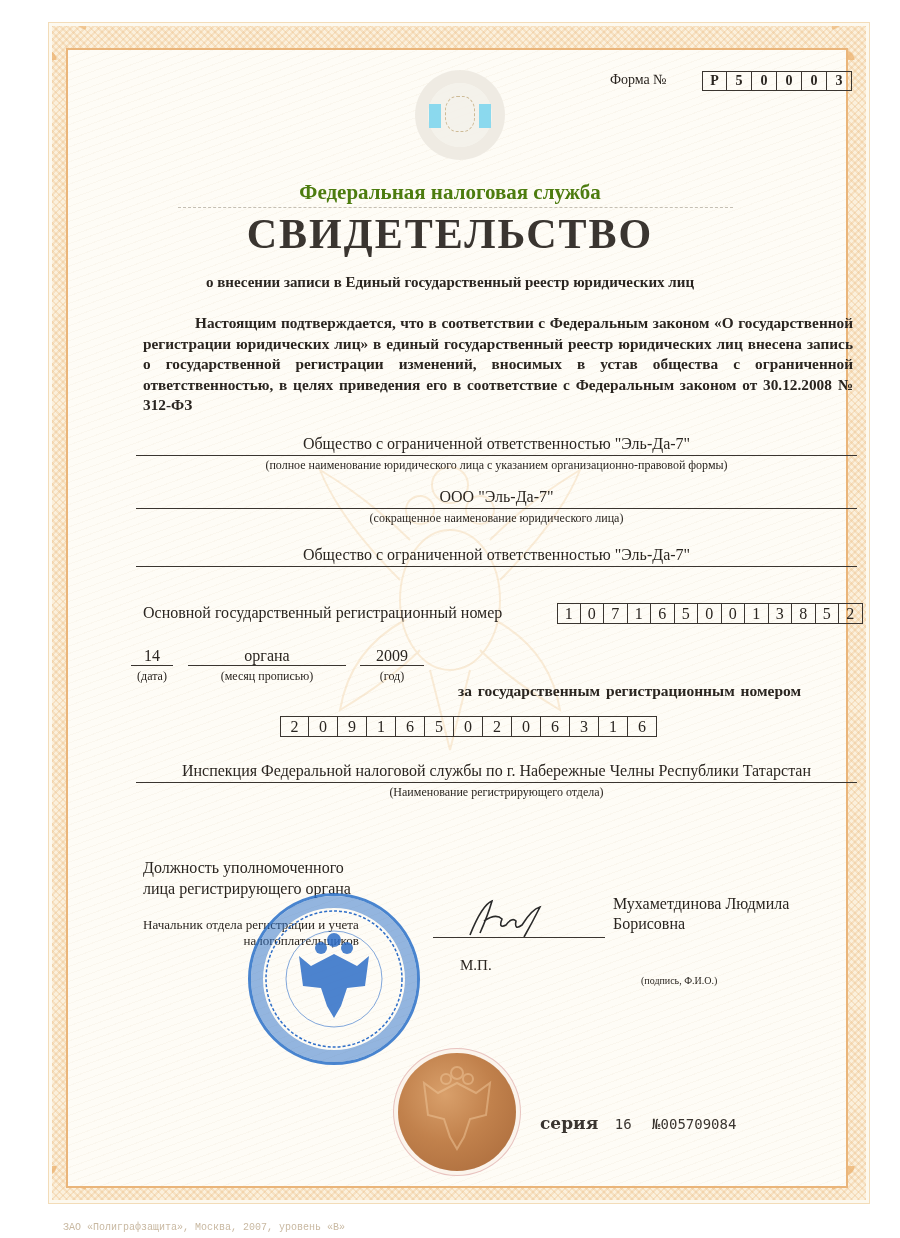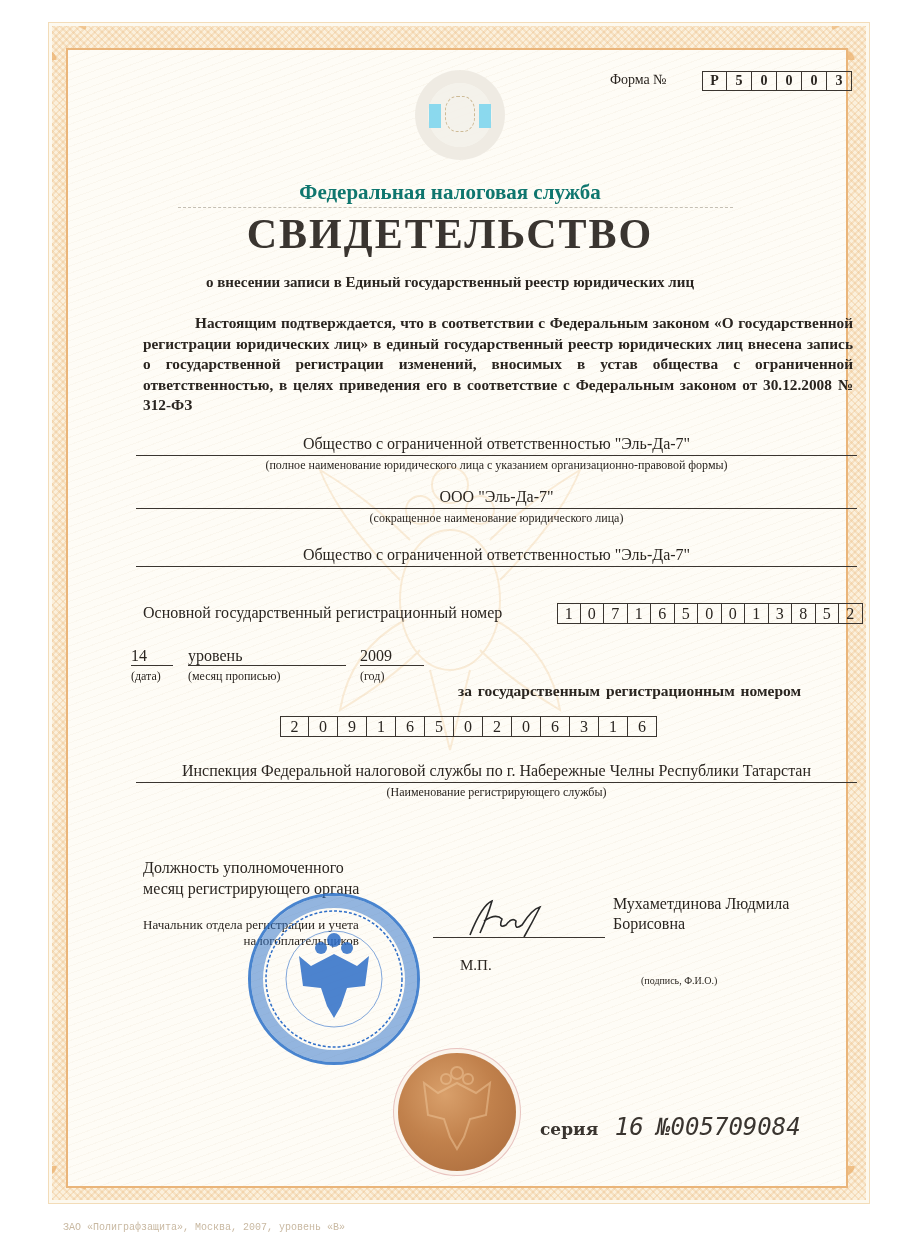--- a/index.html
+++ b/index.html
@@ -62,21 +62,21 @@
   .boxes .cell {
     border: 1px solid #3a3530; border-left: none;
     text-align: center; background: transparent;
   }
   .boxes .cell:first-child { border-left: 1px solid #3a3530; }
   .forma-boxes { left: 92px; top: 2px; }
   .forma-boxes .cell { width: 25px; height: 20px; font-size: 14px; font-weight: bold; line-height: 18px; }
 
   .agency {
     position: absolute; left: 0; width: 900px; top: 180px; text-align: center;
-    font-size: 21px; font-weight: bold; color: #0f766e;
+    font-size: 21px; font-weight: bold; color: #4d7c0f;
   }
   .agency-rule {
     position: absolute; left: 178px; top: 207px; width: 555px; border-top: 1px dashed #c5bfb3;
   }
   .title {
     position: absolute; left: 0; width: 900px; top: 210px; text-align: center;
     font-size: 42px; font-weight: bold; letter-spacing: 2px; color: #3a3530;
   }
   .subtitle {
     position: absolute; left: 0; width: 900px; top: 274px; text-align: center;
@@ -95,21 +95,21 @@
   .f-full { top: 434px; }
   .f-short { top: 487px; }
   .f-firm { top: 545px; }
   .f-organ { top: 761px; }
   .f-organ .value { font-size: 16px; }
 
   .ogrn-label { position: absolute; left: 143px; top: 604px; font-size: 16px; white-space: nowrap; }
   .ogrn-boxes { left: 557px; top: 603px; }
   .ogrn-boxes .cell { width: 23.5px; height: 21px; font-size: 16px; line-height: 20px; }
 
-  .date-part { position: absolute; top: 646px; }
+  .date-part { position: absolute; top: 646px; text-align: center; }
   .date-part .value { font-size: 16px; line-height: 19px; }
   .date-part .rule { border-top: 1px solid #3a3530; }
   .date-part .caption { font-size: 12px; line-height: 16px; margin-top: 2px; }
   .d-day { left: 131px; width: 42px; }
   .d-month { left: 188px; width: 158px; }
   .d-year { left: 360px; width: 64px; }
   .grn-label {
     position: absolute; left: 458px; top: 646px; font-size: 15.5px; font-weight: bold; white-space: nowrap;
     word-spacing: 2px;
     margin-top: 36px;
@@ -134,22 +134,22 @@
 
   .seal {
     position: absolute; left: 398px; top: 1053px; width: 118px; height: 118px; border-radius: 50%;
     background: radial-gradient(circle at 40% 35%, #d9a06b 0%, #c1814c 45%, #a8693a 100%);
     box-shadow: 0 0 0 4px #fbf4ec, 0 0 0 5px #e8c3bf;
   }
   .seal svg { position: absolute; left: 0; top: 0; opacity: 0.5; }
 
   .series { position: absolute; left: 540px; top: 1113px; font-size: 18px; white-space: nowrap; color: #3a3530; }
   .series-label { font-weight: bold; font-family: "DejaVu Serif", serif; font-size: 17px; }
-  .series-num, .series-no { font-family: "DejaVu Sans Mono", monospace; font-size: 24px; margin-left: 12px; font-style: italic; }
-  .series-no { margin-left: 8px; text-align: center; }
+  .series-num, .series-no { font-family: "DejaVu Sans Mono", monospace; font-size: 14px; margin-left: 12px; }
+  .series-no { margin-left: 16px; text-align: center; }
 
   .imprint { position: absolute; left: 63px; top: 1222px; font-size: 10px; color: #c9b9a2; font-family: Liberation Mono, monospace; }
 </style>
 </head>
 <body>
 
 <div class="sheet"></div>
 <div class="frame-outer"></div>
 <div class="frame-scallop"></div>
 <div class="frame-inner"></div>
@@ -224,21 +224,21 @@
   <div class="cell">5</div>
   <div class="cell">2</div>
 </div>
 
 <div class="date-part d-day">
   <div class="value">14</div>
   <div class="rule"></div>
   <div class="caption">(дата)</div>
 </div>
 <div class="date-part d-month">
-  <div class="value">уровень</div>
+  <div class="value">органа</div>
   <div class="rule"></div>
   <div class="caption">(месяц прописью)</div>
 </div>
 <div class="date-part d-year">
   <div class="value">2009</div>
   <div class="rule"></div>
   <div class="caption">(год)</div>
 </div>
 <div class="grn-label">за государственным регистрационным номером</div>
 
@@ -254,26 +254,26 @@
   <div class="cell">0</div>
   <div class="cell">6</div>
   <div class="cell">3</div>
   <div class="cell">1</div>
   <div class="cell">6</div>
 </div>
 
 <div class="field f-organ">
   <div class="value">Инспекция Федеральной налоговой службы по г. Набережные Челны Республики Татарстан</div>
   <div class="rule"></div>
-  <div class="caption">(Наименование регистрирующего службы)</div>
+  <div class="caption">(Наименование регистрирующего отдела)</div>
 </div>
 
 <div class="position-label">
   <div>Должность уполномоченного</div>
-  <div>месяц регистрирующего органа</div>
+  <div>лица регистрирующего органа</div>
 </div>
 <div class="position-value">
   <div>Начальник отдела регистрации и учета</div>
   <div>налогоплательщиков</div>
 </div>
 
 <div class="stamp">
   <svg width="166" height="166" viewBox="0 0 166 166">
     <circle cx="83" cy="83" r="68" fill="none" stroke="#2e6ec8" stroke-width="1.5" stroke-dasharray="3 2"></circle>
     <circle cx="83" cy="83" r="48" fill="none" stroke="#2e6ec8" stroke-width="1" opacity="0.6"></circle>

